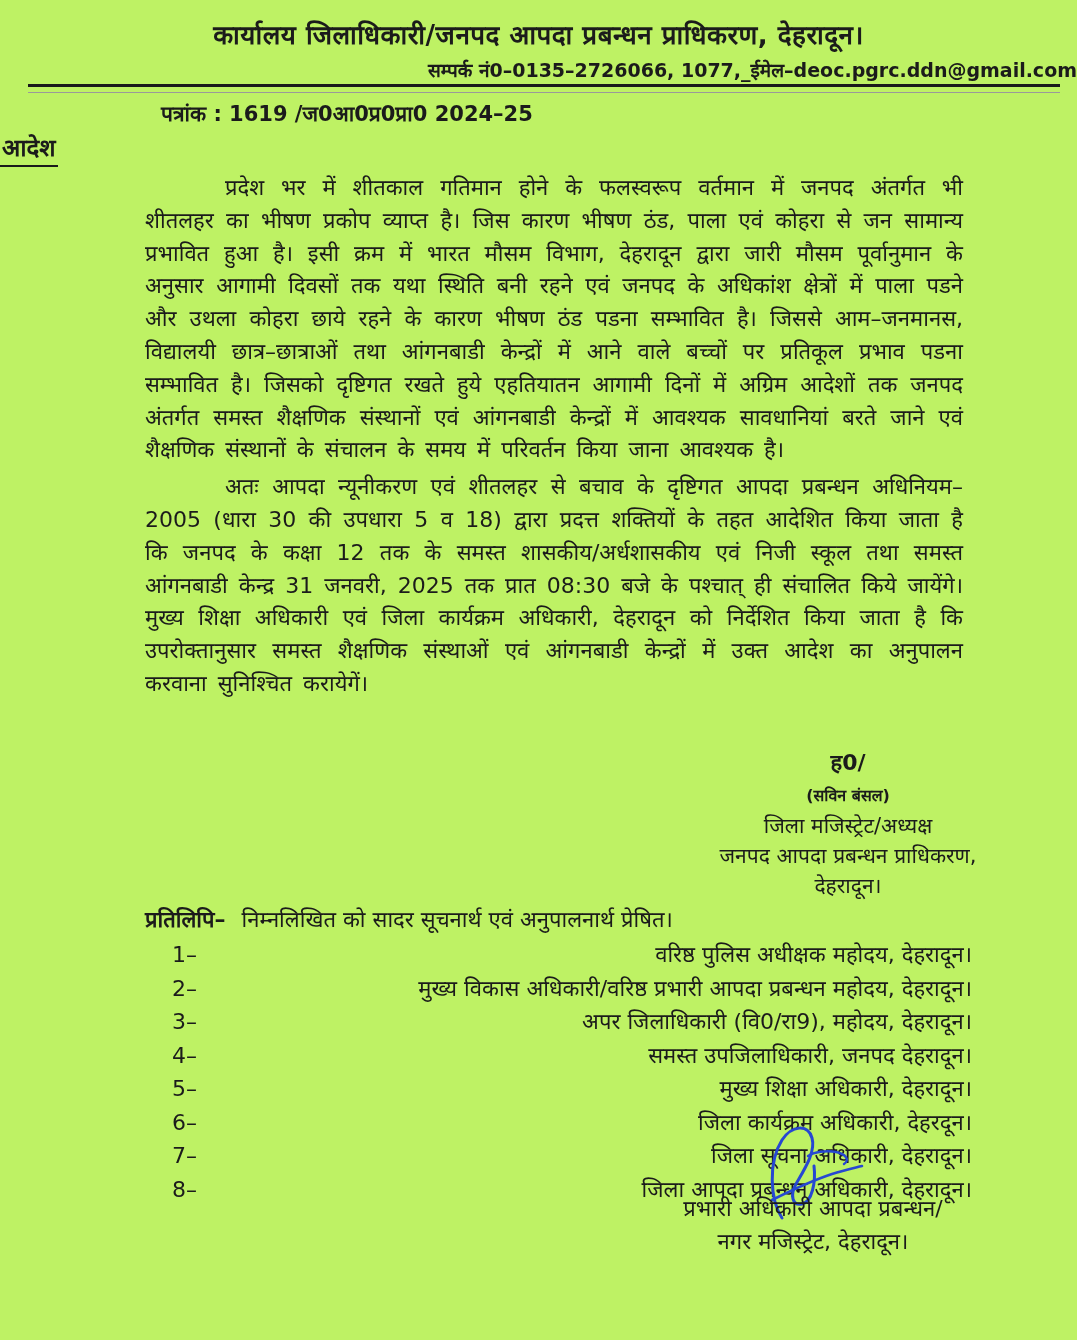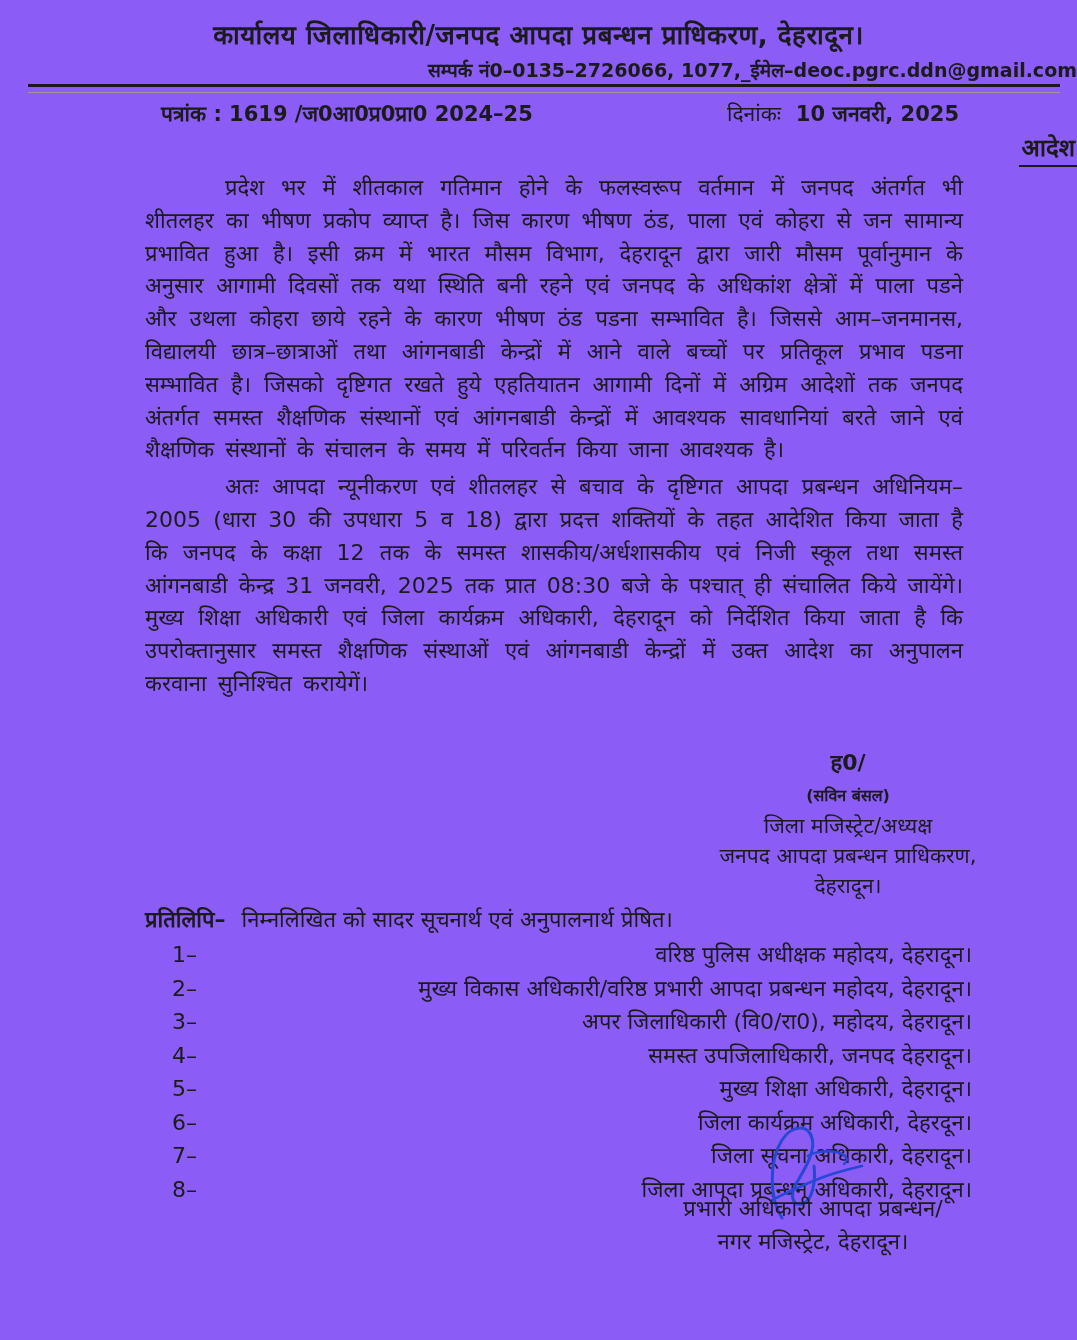--- a/index.html
+++ b/index.html
@@ -1,19 +1,19 @@
 <!DOCTYPE html>
 <html><head>
 <meta charset="utf-8">
 <style>
   html,body{margin:0;padding:0;background:#e8e8e8;}
   .page{
     position:relative;
     width:1077px;height:1340px;
-    background:#8b5cf6;
+    background:#bef264;
     font-family:"DejaVu Sans", sans-serif;
     color:#1b1b1b;
     overflow:hidden;
     margin:0 auto;
   }
   .hdr-office{
     position:absolute;top:16px;left:0;width:100%;
     text-align:center;font-size:26px;font-weight:bold;letter-spacing:.5px;
   }
   .hdr-contact{
@@ -27,21 +27,21 @@
   .hdr-rule2{
     position:absolute;top:92px;left:28px;width:1032px;height:0;
     border-top:1px solid #9a9a9a;
   }
   .meta-row{position:absolute;top:99px;left:145px;right:118px;height:30px;}
   .letter-no{position:absolute;left:16px;top:0;font-size:21px;font-weight:bold;}
   .date-line{position:absolute;right:0;top:0;font-size:21px;}
   .date-line .dlabel{font-weight:normal;}
   .date-line .dvalue{font-weight:600;margin-left:8px;}
   .order-title{
-    position:absolute;top:130px;left:0;width:100%;text-align:right;
+    position:absolute;top:130px;left:0;width:100%;text-align:left;
   }
   .order-title span{
     display:inline-block;font-size:24px;font-weight:bold;
     border-bottom:2.5px solid #1a1a1a;padding:0 2px 2px 2px;
   }
   .body-text{
     position:absolute;top:172px;left:145px;width:818px;
     font-size:22px;line-height:32.8px;text-align:justify;
     word-spacing:4px;
   }
@@ -79,24 +79,20 @@
 
   <div class="hdr-office">कार्यालय जिलाधिकारी/जनपद आपदा प्रबन्धन प्राधिकरण, देहरादून।</div>
 
   <div class="hdr-contact">सम्पर्क नं0–0135–2726066, 1077,_ईमेल–deoc.pgrc.ddn@gmail.com</div>
 
   <div class="hdr-rule"></div>
   <div class="hdr-rule2"></div>
 
   <div class="meta-row">
     <div class="letter-no">पत्रांक : 1619  /ज0आ0प्र0प्रा0 2024–25</div>
-    <div class="date-line">
-      <span class="dlabel">दिनांकः</span>
-      <span class="dvalue">10 जनवरी, 2025</span>
-    </div>
   </div>
 
   <div class="order-title">
     <span>आदेश</span>
   </div>
 
   <div class="body-text">
     <p>प्रदेश भर में शीतकाल गतिमान होने के फलस्वरूप वर्तमान में जनपद अंतर्गत भी शीतलहर का भीषण प्रकोप व्याप्त है। जिस कारण भीषण ठंड, पाला एवं कोहरा से जन सामान्य प्रभावित हुआ है। इसी क्रम में भारत मौसम विभाग, देहरादून द्वारा जारी मौसम पूर्वानुमान के अनुसार आगामी दिवसों तक यथा स्थिति बनी रहने एवं जनपद के अधिकांश क्षेत्रों में पाला पडने और उथला कोहरा छाये रहने के कारण भीषण ठंड पडना सम्भावित है। जिससे आम–जनमानस, विद्यालयी छात्र–छात्राओं तथा आंगनबाडी केन्द्रों में आने वाले बच्चों पर प्रतिकूल प्रभाव पडना सम्भावित है। जिसको दृष्टिगत रखते हुये एहतियातन आगामी दिनों में अग्रिम आदेशों तक जनपद अंतर्गत समस्त शैक्षणिक संस्थानों एवं आंगनबाडी केन्द्रों में आवश्यक सावधानियां बरते जाने एवं शैक्षणिक संस्थानों के संचालन के समय में परिवर्तन किया जाना आवश्यक है।</p>
     <p>अतः आपदा न्यूनीकरण एवं शीतलहर से बचाव के दृष्टिगत आपदा प्रबन्धन अधिनियम–2005 (धारा 30 की उपधारा 5 व 18) द्वारा प्रदत्त शक्तियों के तहत आदेशित किया जाता है कि जनपद के कक्षा 12 तक के समस्त शासकीय/अर्धशासकीय एवं निजी स्कूल तथा समस्त आंगनबाडी केन्द्र 31 जनवरी, 2025 तक प्रात 08:30 बजे के पश्चात् ही संचालित किये जायेंगे। मुख्य शिक्षा अधिकारी एवं जिला कार्यक्रम अधिकारी, देहरादून को निर्देशित किया जाता है कि उपरोक्तानुसार समस्त शैक्षणिक संस्थाओं एवं आंगनबाडी केन्द्रों में उक्त आदेश का अनुपालन करवाना सुनिश्चित करायेगें।</p>
   </div>
@@ -117,21 +113,21 @@
     <div class="copy-item">
       <span class="ci-no">1–</span>
       <span class="ci-text">वरिष्ठ पुलिस अधीक्षक महोदय, देहरादून।</span>
     </div>
     <div class="copy-item">
       <span class="ci-no">2–</span>
       <span class="ci-text">मुख्य विकास अधिकारी/वरिष्ठ प्रभारी आपदा प्रबन्धन महोदय, देहरादून।</span>
     </div>
     <div class="copy-item">
       <span class="ci-no">3–</span>
-      <span class="ci-text">अपर जिलाधिकारी (वि0/रा0), महोदय, देहरादून।</span>
+      <span class="ci-text">अपर जिलाधिकारी (वि0/रा9), महोदय, देहरादून।</span>
     </div>
     <div class="copy-item">
       <span class="ci-no">4–</span>
       <span class="ci-text">समस्त उपजिलाधिकारी, जनपद देहरादून।</span>
     </div>
     <div class="copy-item">
       <span class="ci-no">5–</span>
       <span class="ci-text">मुख्य शिक्षा अधिकारी, देहरादून।</span>
     </div>
     <div class="copy-item">

